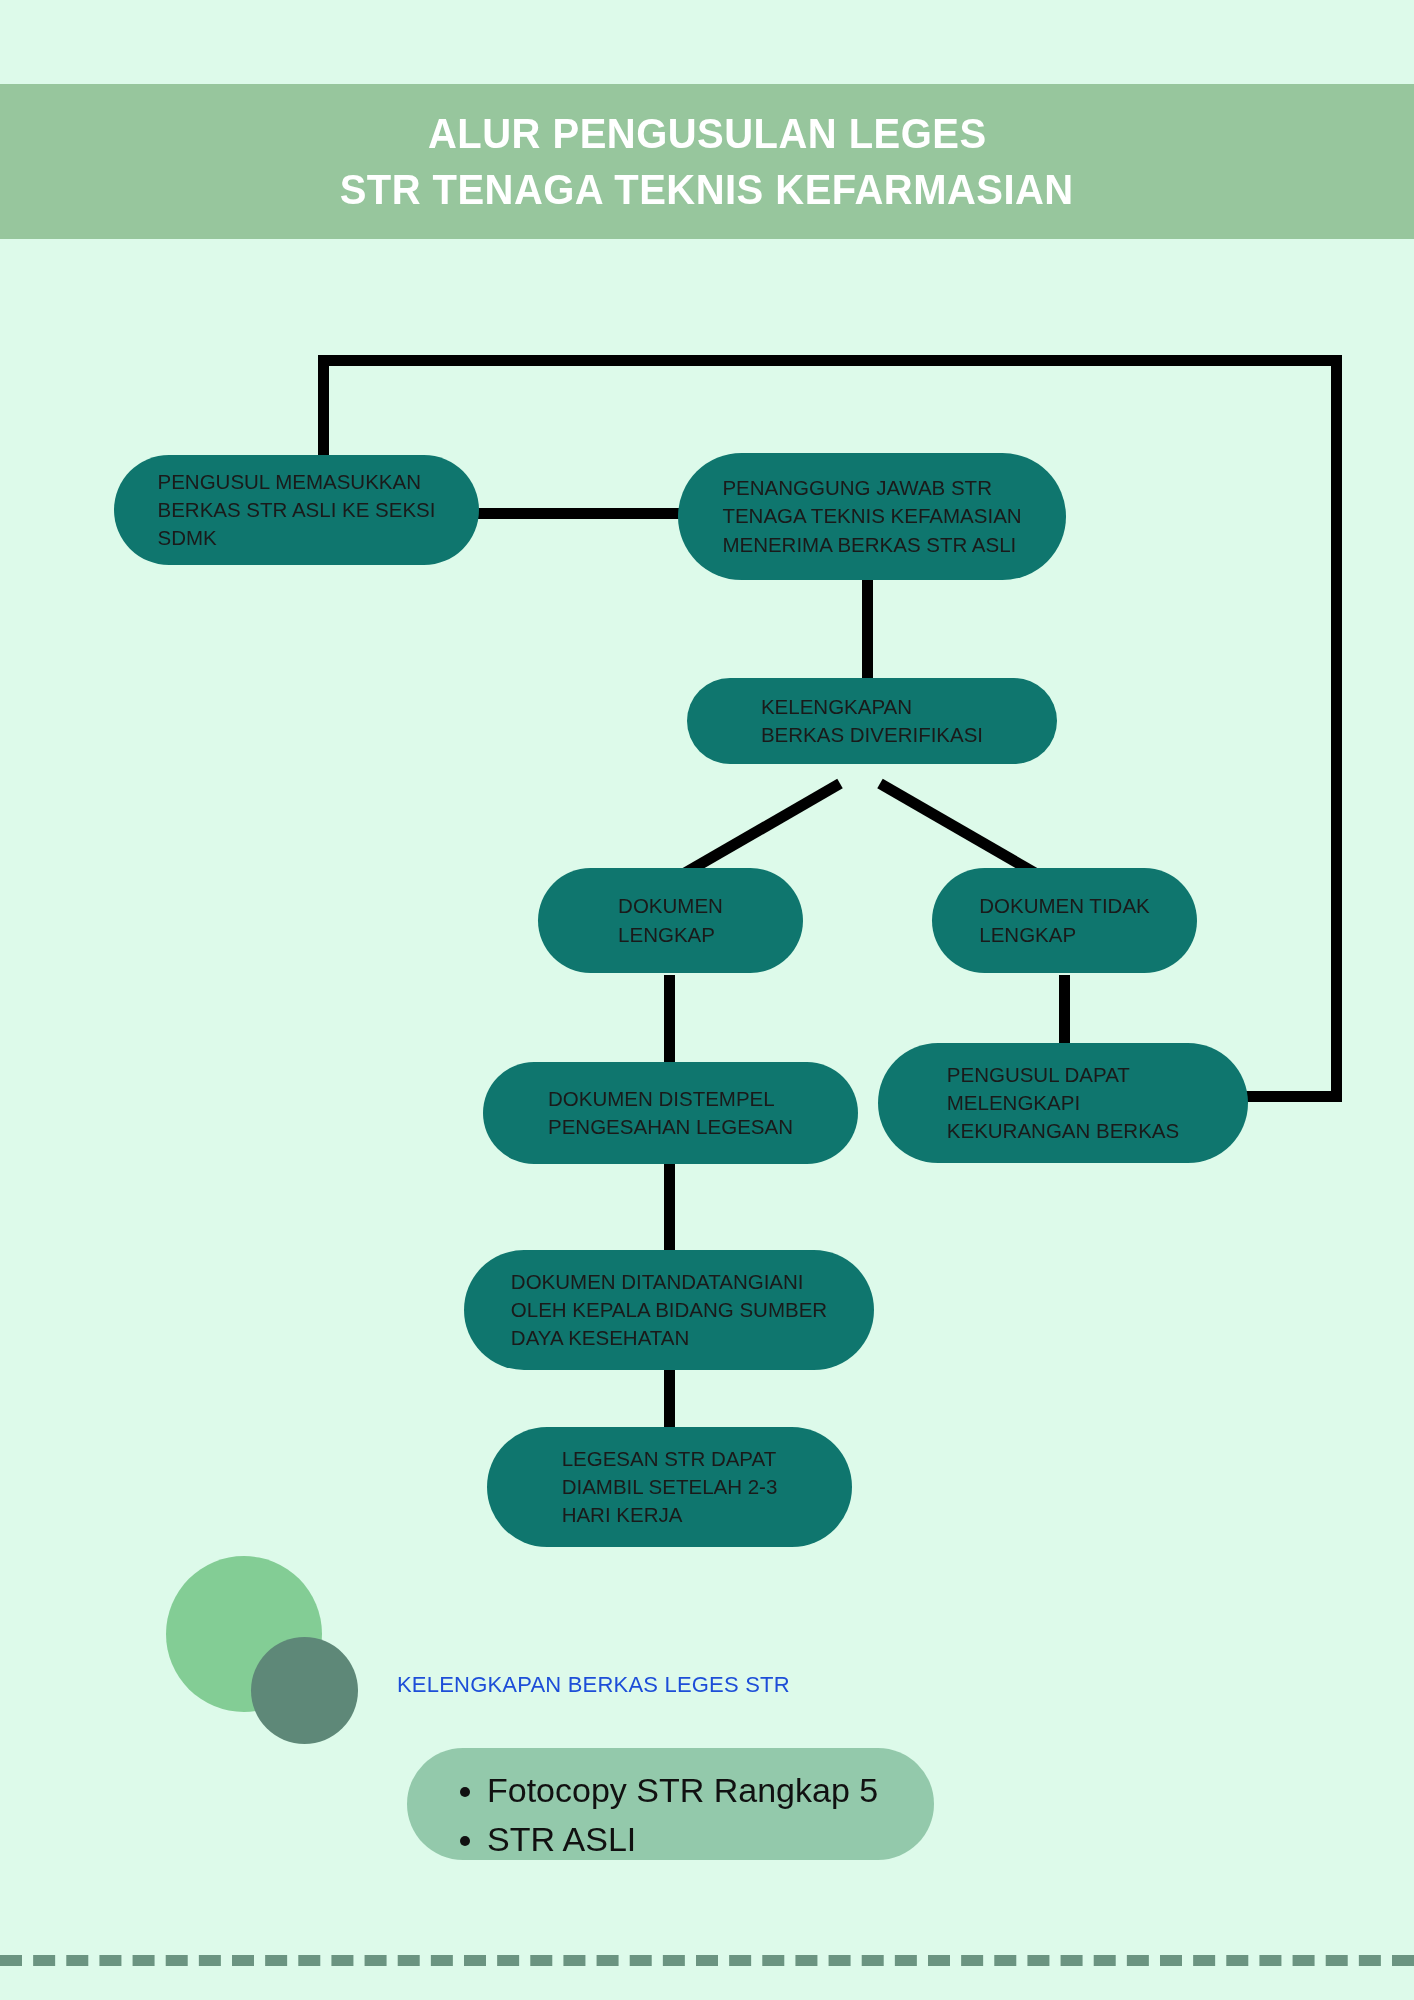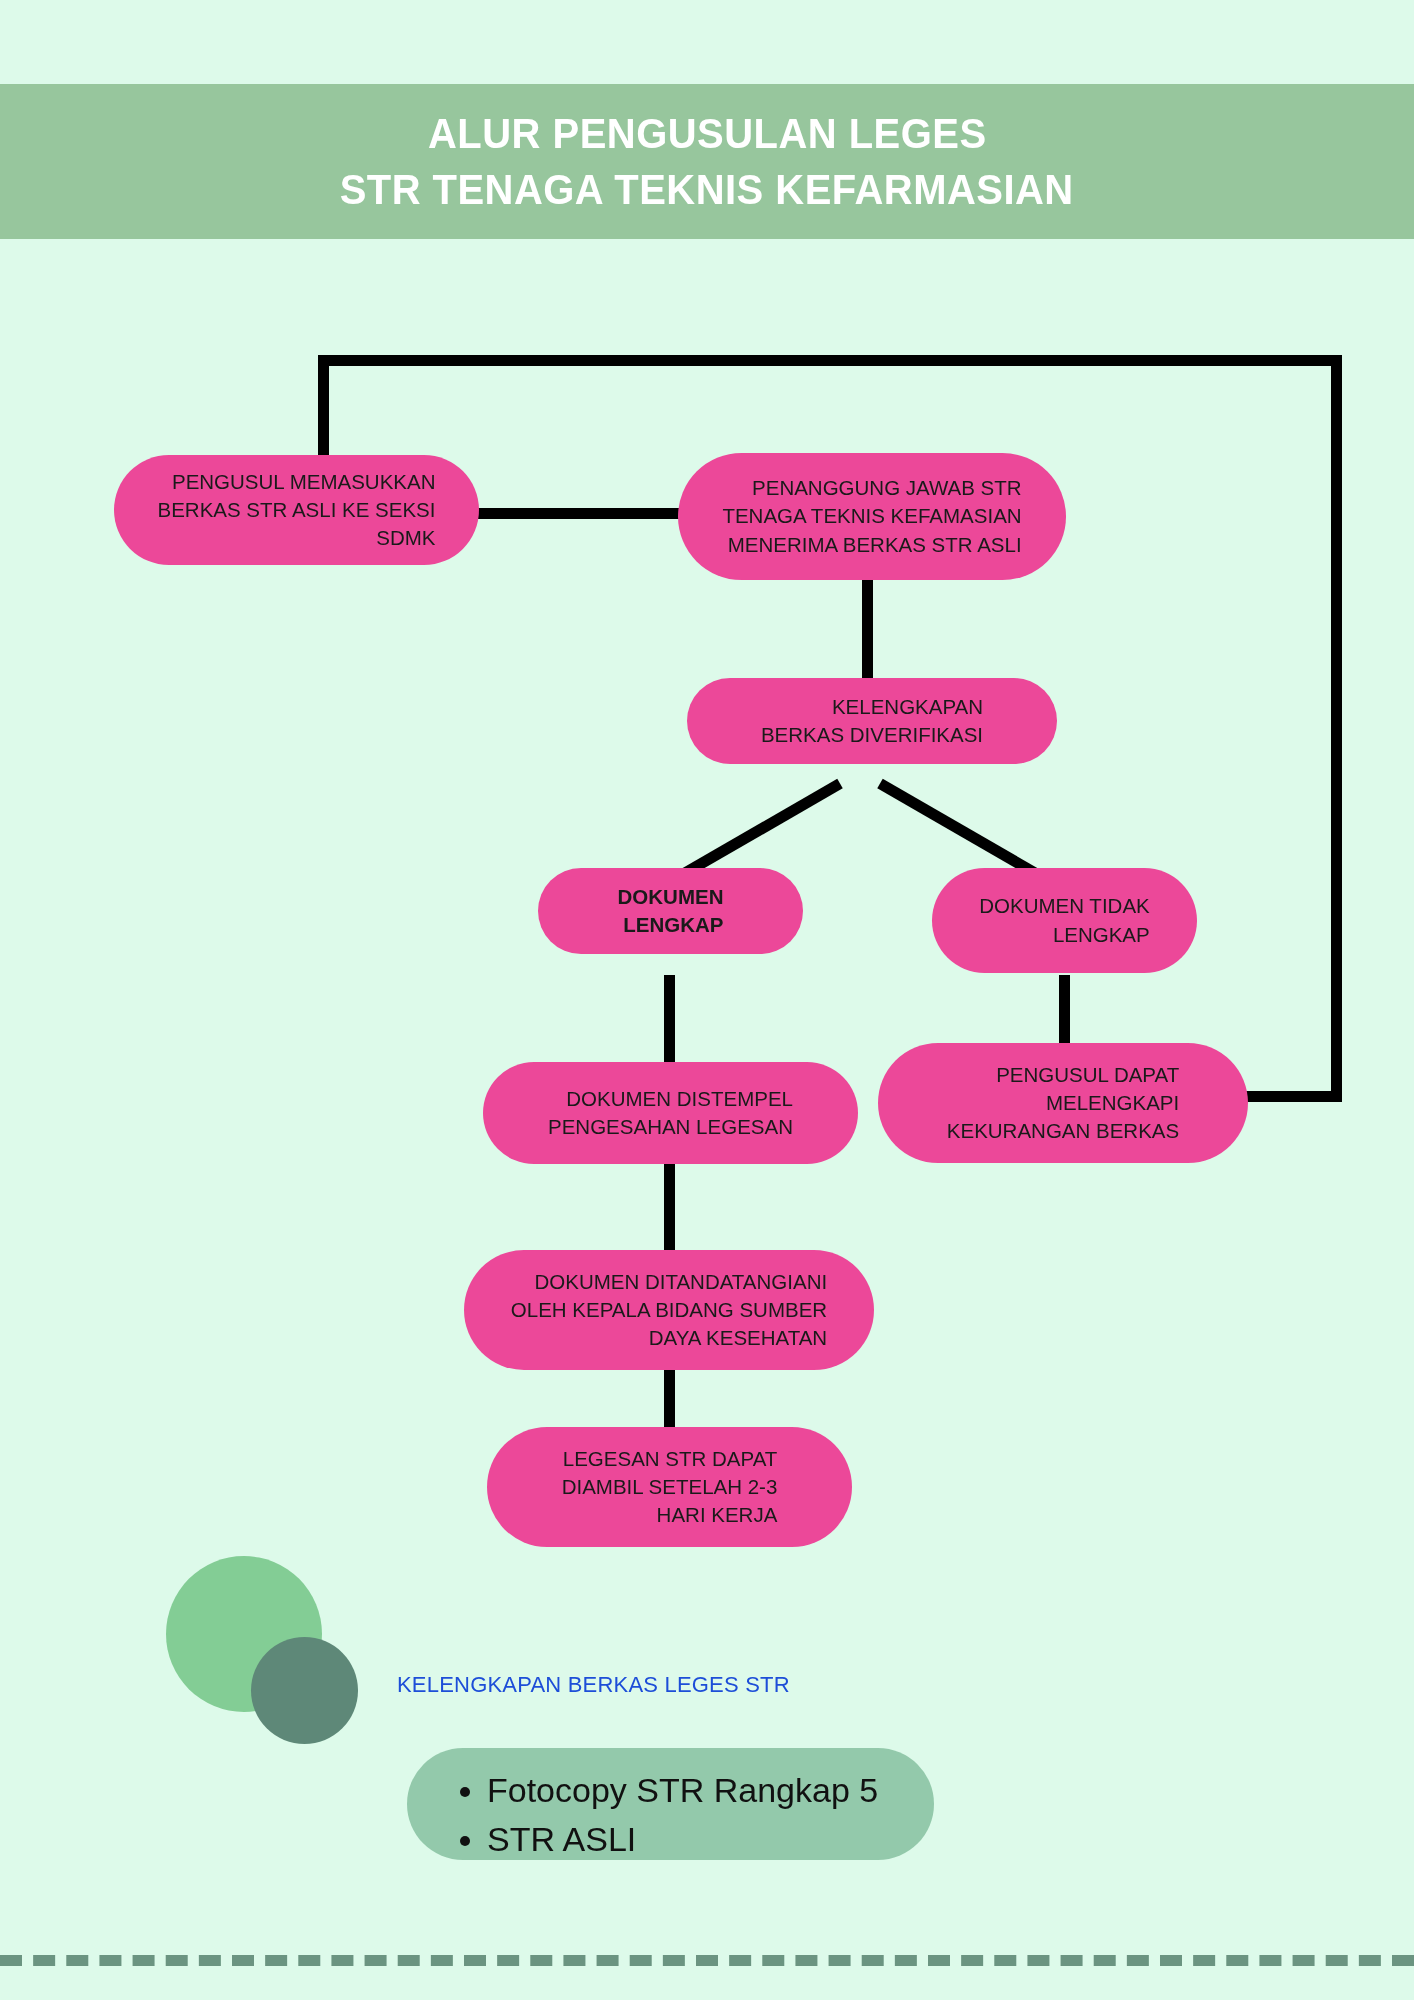--- a/index.html
+++ b/index.html
@@ -35,26 +35,26 @@
     font-size: 43px;
     letter-spacing: 0.5px;
     line-height: 1.28;
     text-align: center;
     transform: scaleX(0.93);
   }
 
   
   .node {
     position: absolute;
-    background: #ec4899;
+    background: #0f766e;
     border-radius: 999px;
     display: flex;
     align-items: center;
     justify-content: center;
-    text-align: right;
+    text-align: left;
     color: #1a1a1a;
     font-size: 20.5px;
     line-height: 1.38;
     box-sizing: border-box;
     padding: 6px 16px;
     z-index: 3;
   }
   .node .node-text {
     display: block;
     white-space: pre-line;
@@ -181,21 +181,21 @@
     <span class="node-text">PENANGGUNG JAWAB STR
 TENAGA TEKNIS KEFAMASIAN
 MENERIMA BERKAS STR ASLI</span>
   </div>
 
   <div class="node" style="left:687px; top:678px; width:370px; height:86px;">
     <span class="node-text">KELENGKAPAN
 BERKAS DIVERIFIKASI</span>
   </div>
 
-  <div class="node" style="left:538px; top:868px; width:265px; height:86px;font-weight:bold;">
+  <div class="node" style="left:538px; top:868px; width:265px; height:105px;">
     <span class="node-text">DOKUMEN
 LENGKAP</span>
   </div>
 
   <div class="node" style="left:932px; top:868px; width:265px; height:105px;">
     <span class="node-text">DOKUMEN TIDAK
 LENGKAP</span>
   </div>
 
   <div class="node" style="left:483px; top:1062px; width:375px; height:102px;">

